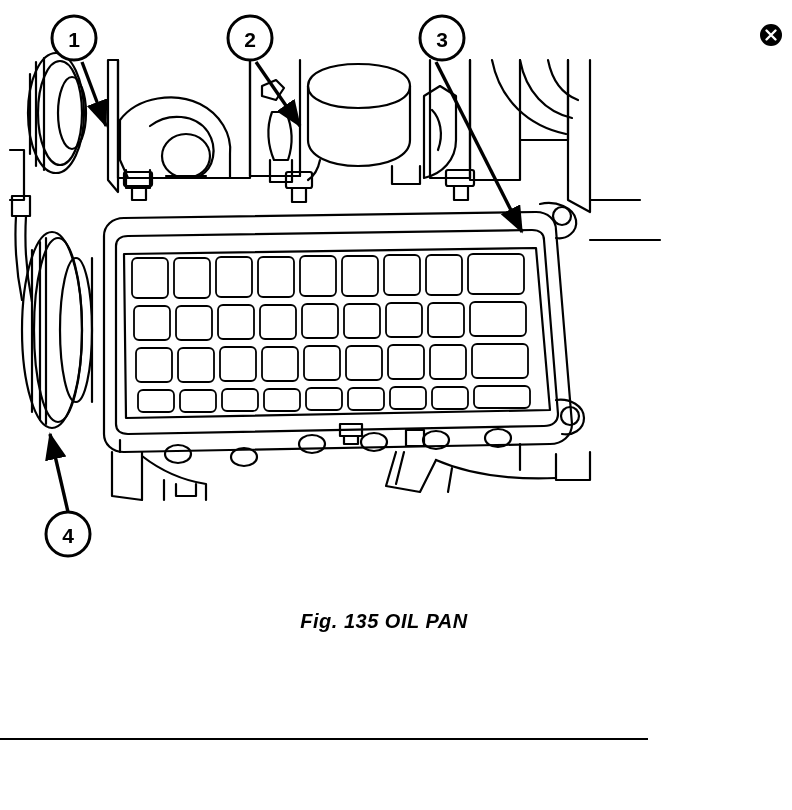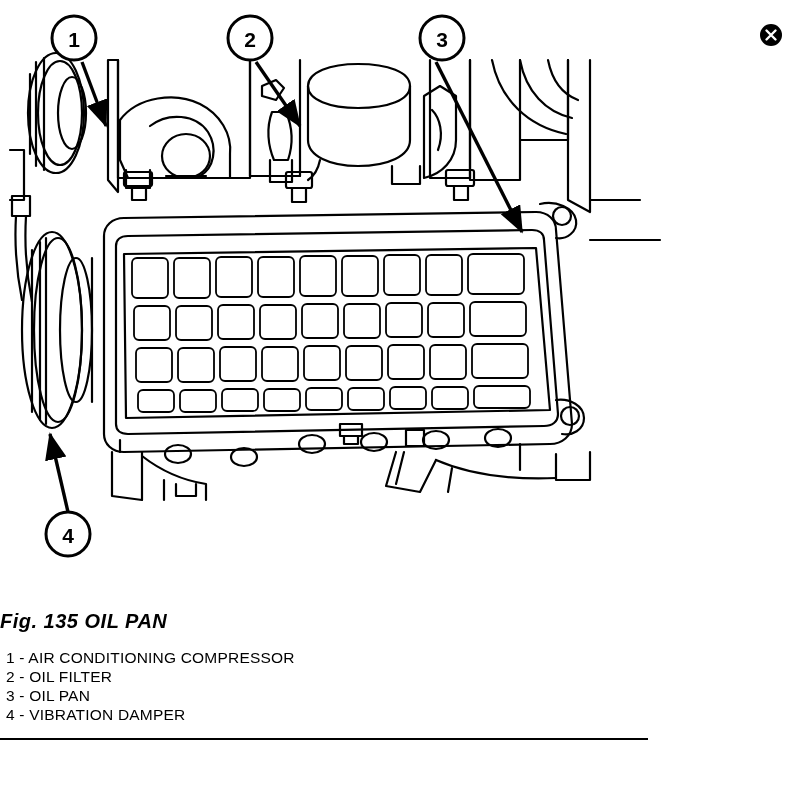--- a/index.html
+++ b/index.html
@@ -38,20 +38,21 @@
     font-weight: bold;
     fill: #000000;
     text-anchor: middle;
     dominant-baseline: central;
   }
   #fig-caption {
     position: absolute;
     left: 0;
     top: 610px;
     width: 768px;
+    text-align: center;
     font-size: 20px;
     font-weight: bold;
     font-style: italic;
     letter-spacing: 0.5px;
     color: #000000;
   }
   #legend {
     position: absolute;
     left: 6px;
     top: 648px;
@@ -290,26 +291,20 @@
         <g>
           <circle cx="68" cy="534" r="22" fill="#ffffff" stroke="#000" stroke-width="3"></circle>
           <text class="callout-label" x="68" y="535">4</text>
         </g>
       </g>
     </svg>
   </div>
 
   <div id="fig-caption">Fig. 135 OIL PAN</div>
 
-  <div id="legend">
-    <div class="legend-item">1 - AIR CONDITIONING COMPRESSOR</div>
-    <div class="legend-item">2 - OIL FILTER</div>
-    <div class="legend-item">3 - OIL PAN</div>
-    <div class="legend-item">4 - VIBRATION DAMPER</div>
-  </div>
 
   <div id="bottom-rule"></div>
 
   <div id="scroll-strip"></div>
 
   <svg id="close-button" viewBox="0 0 26 26">
     <circle cx="13" cy="13" r="11" fill="#000000"></circle>
     <path d="M8.5,8.5 L17.5,17.5 M17.5,8.5 L8.5,17.5" stroke="#ffffff" stroke-width="2.4" stroke-linecap="round"></path>
   </svg>
 

